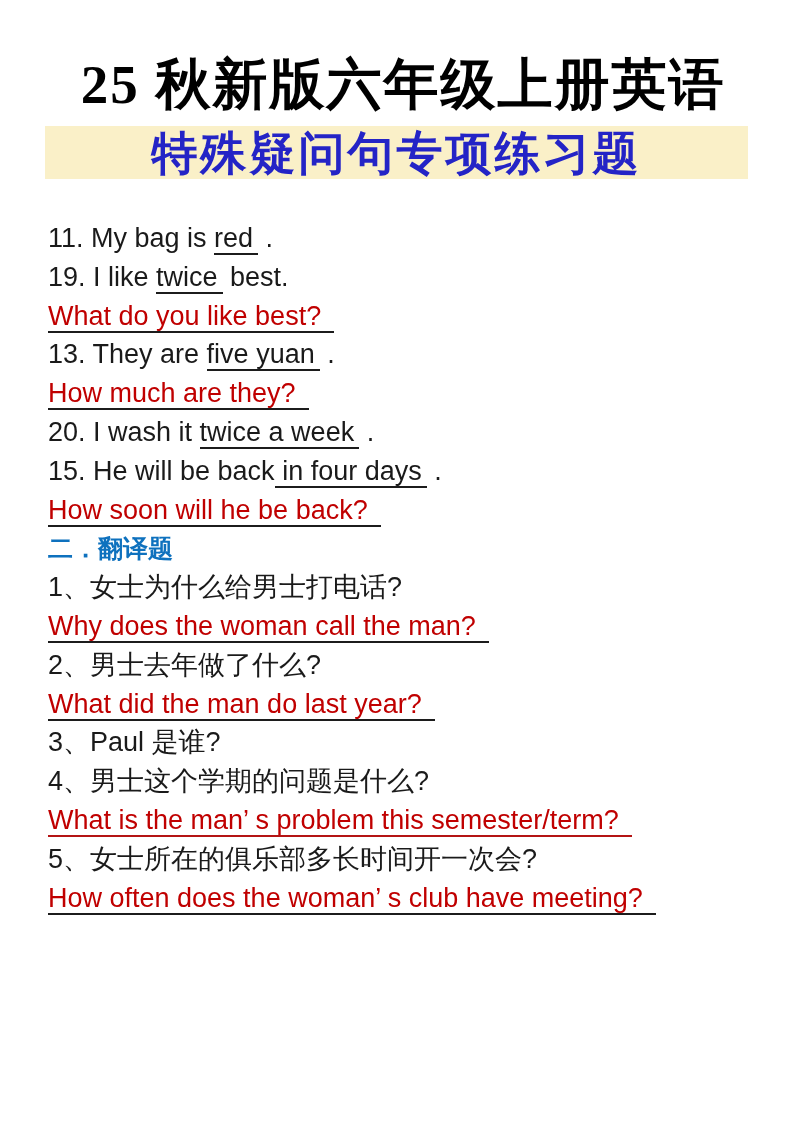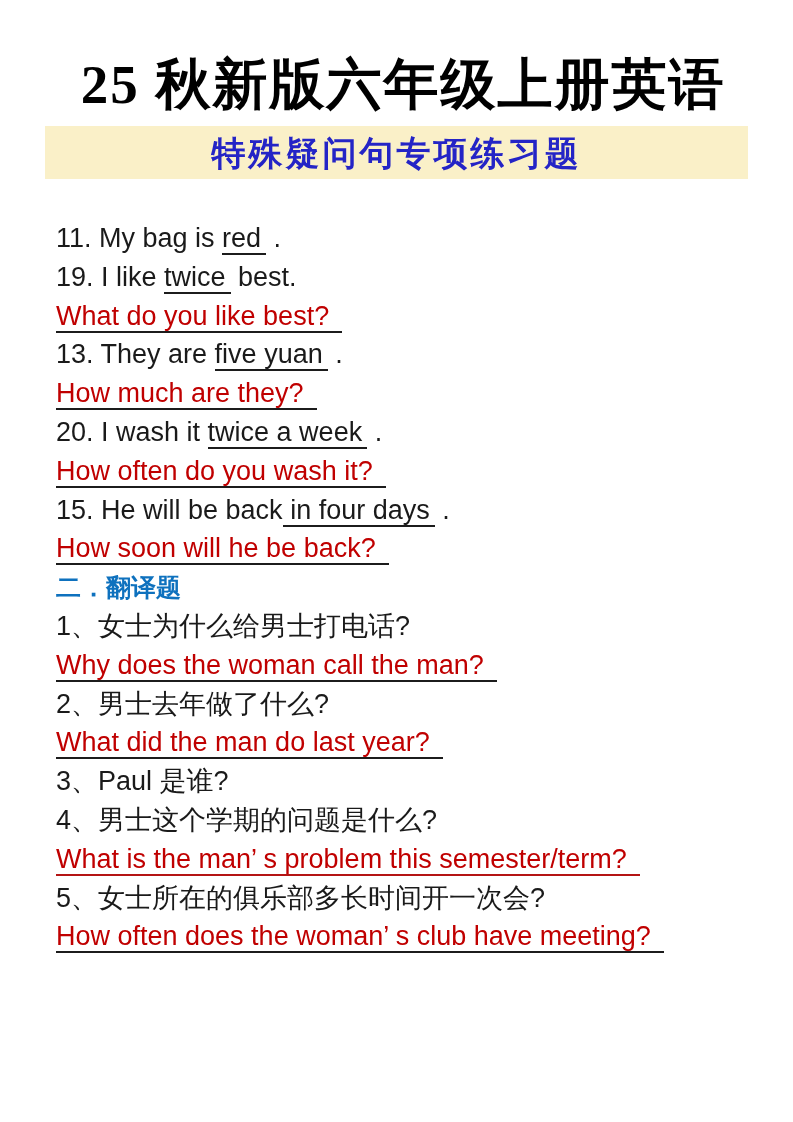--- a/index.html
+++ b/index.html
@@ -30,29 +30,29 @@
   .banner {
     position: absolute;
     top: 126px; left: 45px;
     width: 703px; height: 53px;
     background: var(--banner-bg, #FAF0C8);
     text-align: center;
   }
   .banner span {
     display: inline-block;
     line-height: 54px;
-    font-size: 34px;
+    font-size: 46px;
     font-weight: 800;
     letter-spacing: 3px;
     color: var(--subtitle-color, #2424C6);
     white-space: nowrap;
   }
   .worksheet {
     position: absolute;
-    top: 219px; left: 48px; right: 30px; margin-left: 8px;
+    top: 219px; left: 48px; right: 30px;
   }
   .line {
     height: 38.8px;
     line-height: 38.8px;
     font-size: 27px;
     white-space: nowrap;
   }
   .line span { white-space: pre; }
   .statement { color: var(--body-color, #1A1A1A); }
   .question  { color: var(--body-color, #1A1A1A); }
@@ -83,21 +83,20 @@
     <span>特殊疑问句专项练习题</span>
   </div>
 
   <div class="worksheet">
       <div class="line statement"><span>11. My bag is </span><span class="blank-underline">red</span><span> .</span></div>
       <div class="line statement"><span>19. I like </span><span class="blank-underline">twice</span><span> best.</span></div>
       <div class="line answer"><span class="ansu">What do you like best?</span></div>
       <div class="line statement"><span>13. They are </span><span class="blank-underline">five yuan</span><span> .</span></div>
       <div class="line answer"><span class="ansu">How much are they?</span></div>
       <div class="line statement"><span>20. I wash it </span><span class="blank-underline">twice a week</span><span> .</span></div>
-      <div class="line answer"><span class="ansu">How often do you wash it?</span></div>
       <div class="line statement"><span>15. He will be back</span><span class="blank-underline"> in four days</span><span> .</span></div>
       <div class="line answer"><span class="ansu">How soon will he be back?</span></div>
       <div class="line section"><span>二．翻译题</span></div>
       <div class="line question"><span>1、女士为什么给男士打电话?</span></div>
       <div class="line answer"><span class="ansu">Why does the woman call the man?</span></div>
       <div class="line question"><span>2、男士去年做了什么?</span></div>
       <div class="line answer"><span class="ansu">What did the man do last year?</span></div>
       <div class="line question"><span>3、Paul 是谁?</span></div>
       <div class="line question"><span>4、男士这个学期的问题是什么?</span></div>
       <div class="line answer"><span class="ansu ured">What is the man’ s problem this semester/term?</span></div>

